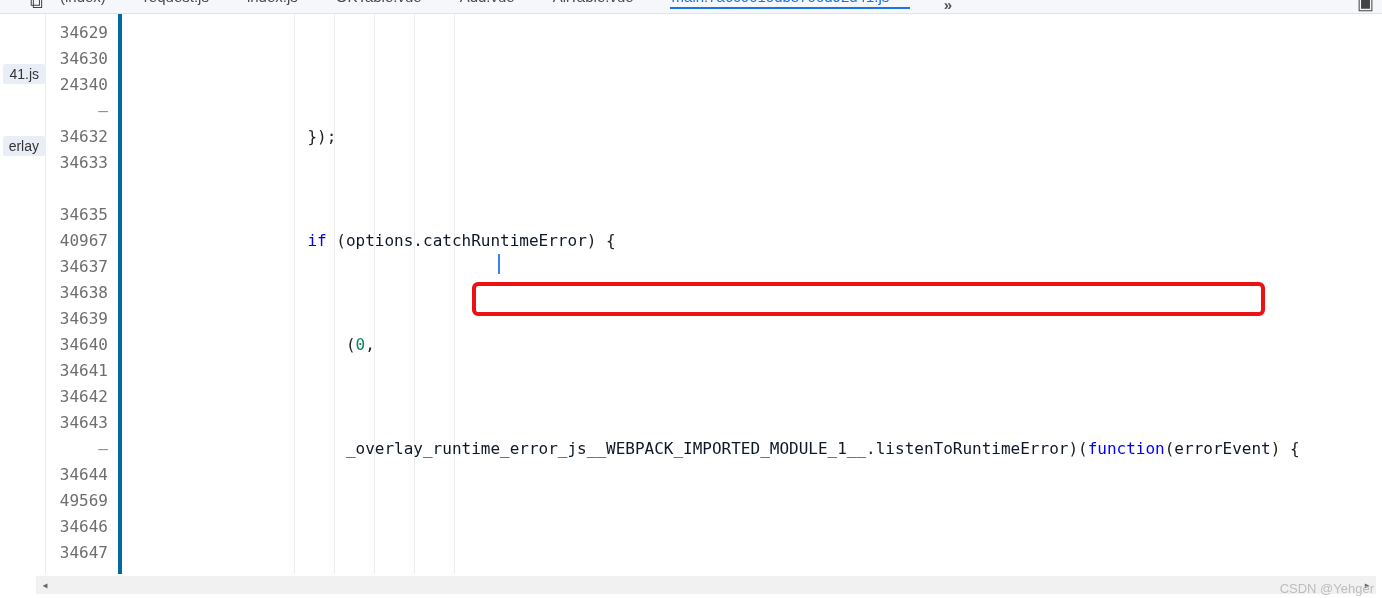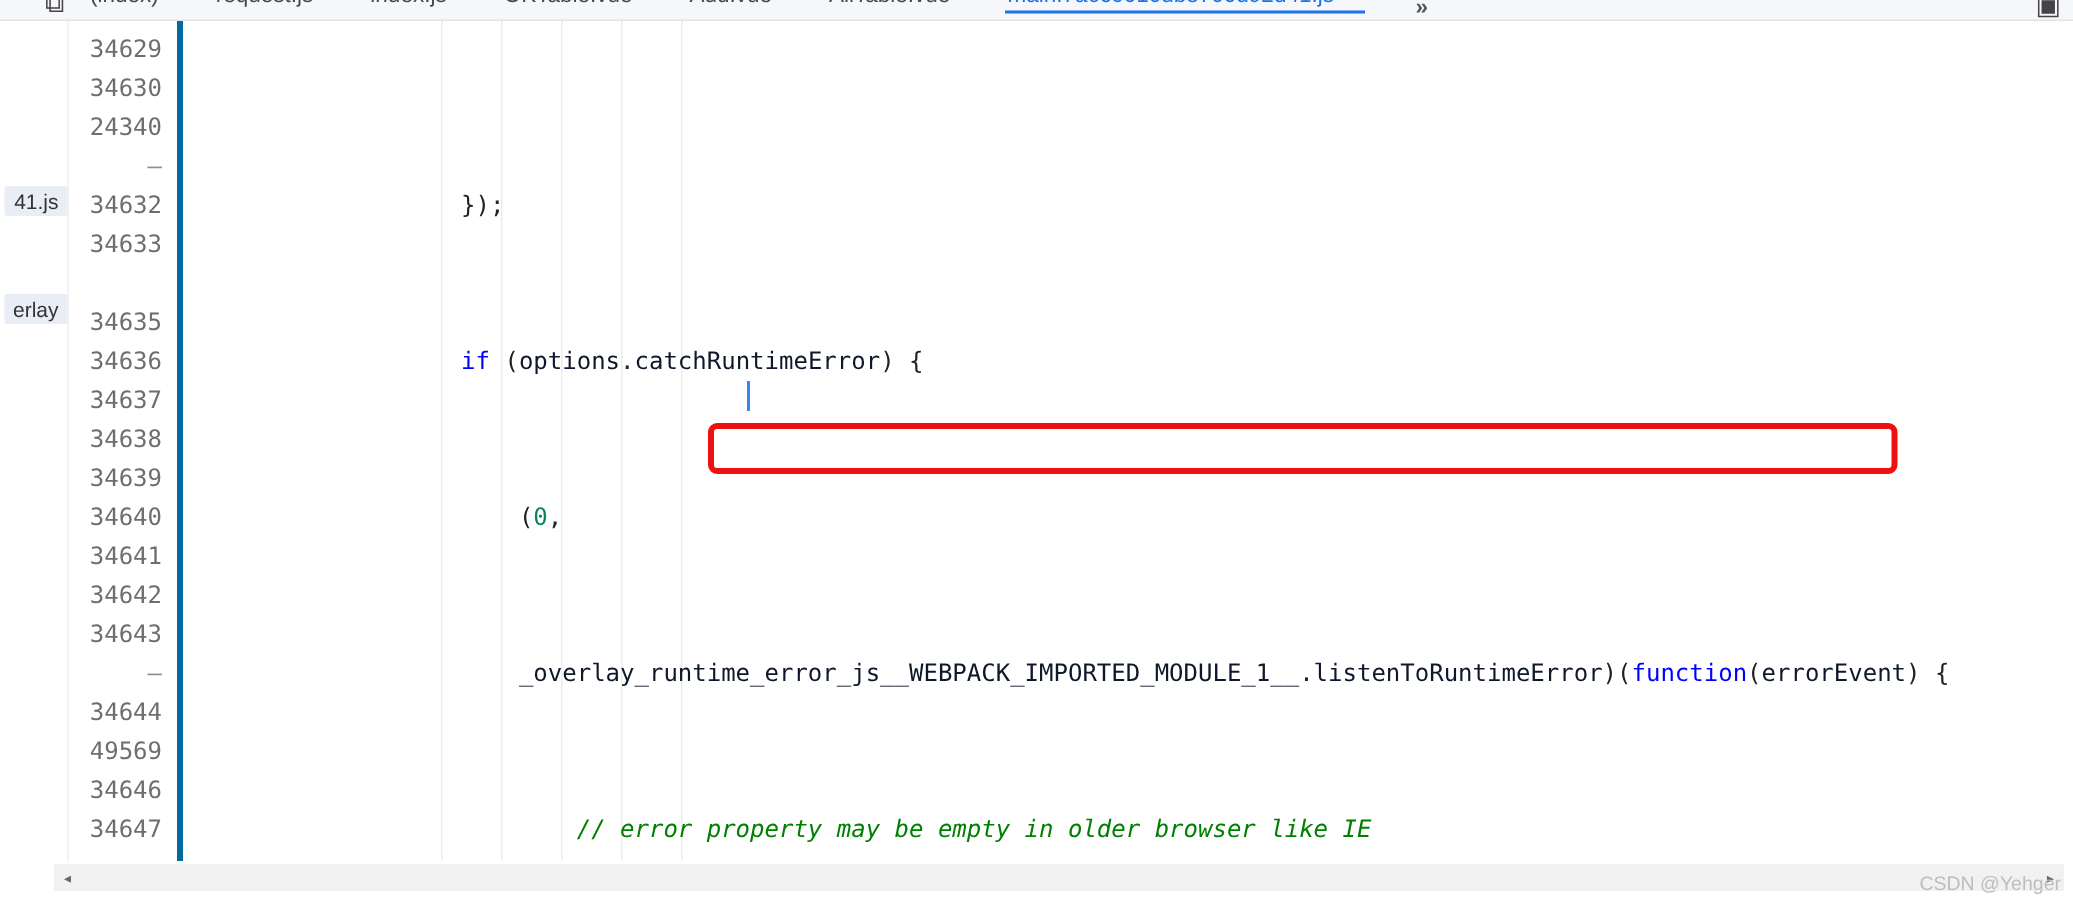--- a/index.html
+++ b/index.html
@@ -37,21 +37,21 @@
   .more-icon { position: absolute; left: 30px; top: -8px; font-size: 18px; color: #444;}
   .right-icon { position: absolute; right: 8px; top: -8px; font-size: 18px; color: #444;}
 
   .workspace { display: flex; height: 560px; }
   .left-rail {
     width: 46px; background: #fff; border-right: 1px solid #eee;
     display:flex; flex-direction:column; align-items:flex-end;
     font-family: -apple-system, sans-serif; font-size:14px; color:#333;
   }
   .left-rail .badge {
-    background:#e9eef6; padding:2px 6px; margin-top:110px; border-radius:2px;
+    background:#e9eef6; padding:2px 6px; margin-top:50px; border-radius:2px;
   }
   .left-rail .badge2 { margin-top: 52px; }
 
   .gutter {
     width: 76px; text-align: right; padding-right: 10px;
     color: #6e6e6e; background: #fff; border-right: 4px solid #0369a1;
     font-family: Consolas, "SimSun", monospace; font-size: 16px;
     line-height: 26px; padding-top: 6px;
     user-select: none;
   }
@@ -122,21 +122,21 @@
 
   <div class="gutter">
     <div class="ln">34629</div>
     <div class="ln">34630</div>
     <div class="ln">24340</div>
     <div class="ln dash">–</div>
     <div class="ln">34632</div>
     <div class="ln">34633</div>
     <div class="ln"></div>
     <div class="ln">34635</div>
-    <div class="ln">34636</div>
+    <div class="ln">40967</div>
     <div class="ln">34637</div>
     <div class="ln">34638</div>
     <div class="ln">34639</div>
     <div class="ln">34640</div>
     <div class="ln">34641</div>
     <div class="ln">34642</div>
     <div class="ln">34643</div>
     <div class="ln dash">–</div>
     <div class="ln">34644</div>
     <div class="ln">49569</div>
@@ -148,21 +148,20 @@
     <div class="guide g1"></div><div class="guide g2"></div><div class="guide g3"></div><div class="guide g4"></div><div class="guide g5"></div>
 
     <div class="code-line"><span>                  </span><span class="tok-plain">});</span></div>
 
     <div class="code-line"><span>                  </span><span class="tok-key">if</span><span class="tok-plain"> (</span><span class="tok-name">options</span><span class="tok-plain">.</span><span class="tok-name">catchRuntimeError</span><span class="tok-plain">) {</span></div>
 
     <div class="code-line"><span>                      </span><span class="tok-plain">(</span><span class="tok-num">0</span><span class="tok-plain">,</span></div>
 
     <div class="code-line"><span>                      </span><span class="tok-name">_overlay_runtime_error_js__WEBPACK_IMPORTED_MODULE_1__</span><span class="tok-plain">.</span><span class="tok-name">listenToRuntimeError</span><span class="tok-plain">)(</span><span class="tok-func">function</span><span class="tok-plain">(</span><span class="tok-name">errorEvent</span><span class="tok-plain">) {</span></div>
 
-    <div class="code-line"><span>                          </span><span class="tok-cmt">// error property may be empty in older browser like IE</span></div>
 
     
 
     
 
     
 
     
 
     

